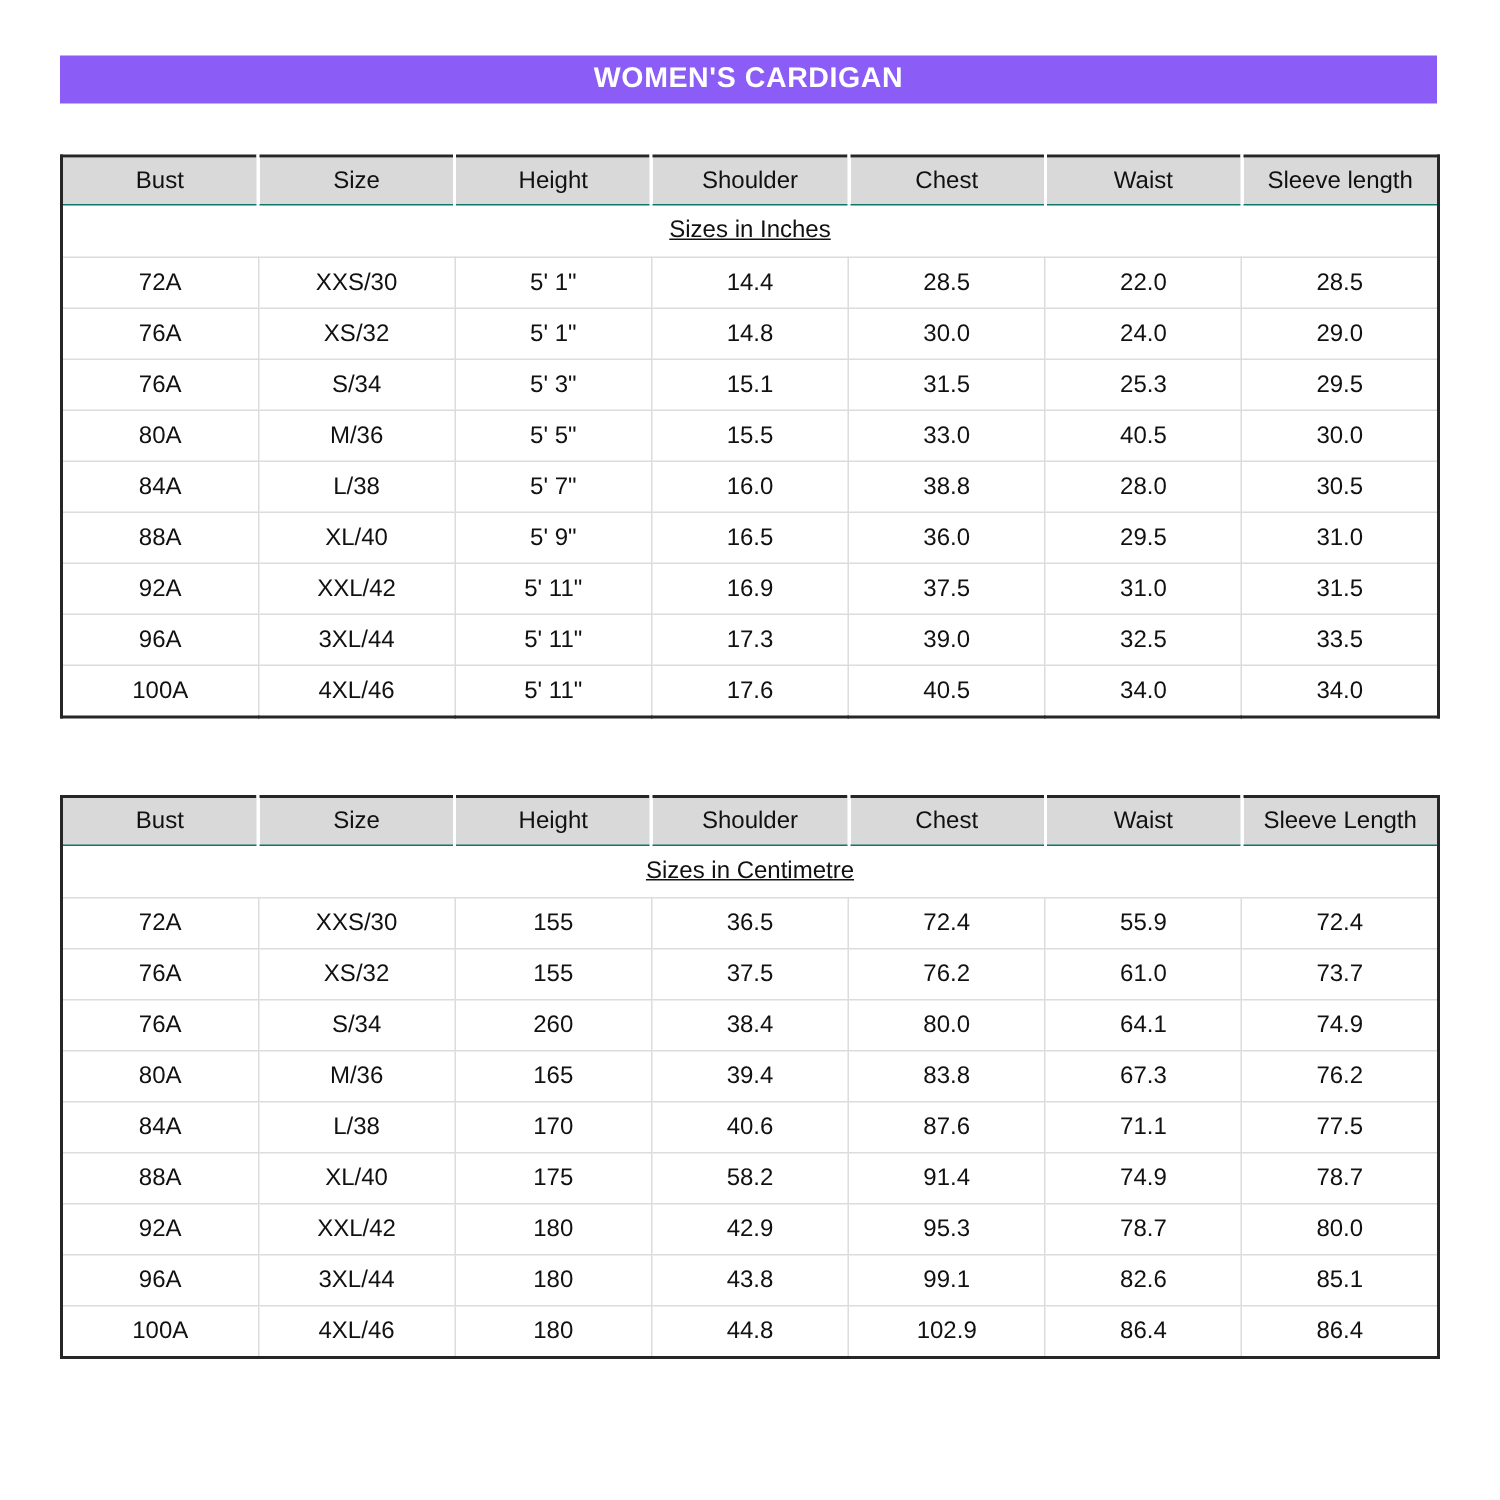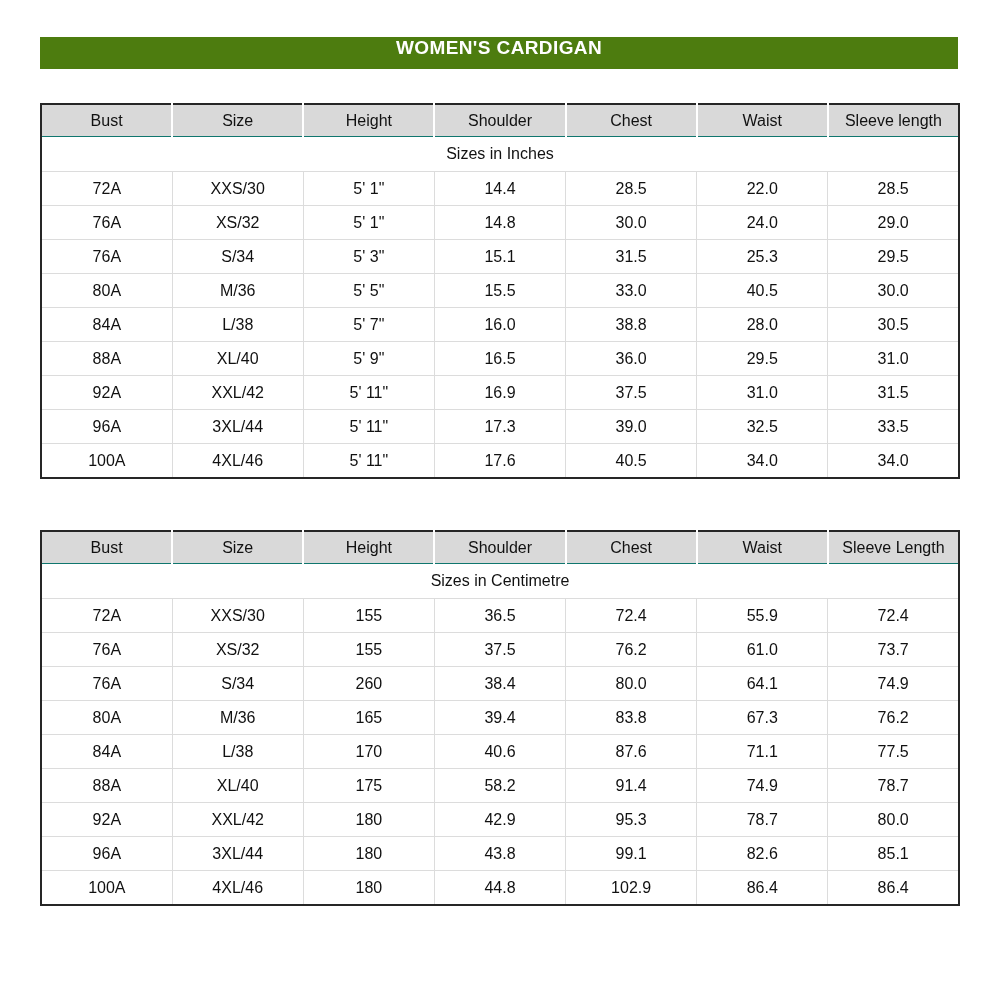--- a/index.html
+++ b/index.html
@@ -15,24 +15,24 @@
     height: 1000px;
     background: #ffffff;
     overflow: hidden;
   }
   .banner {
     position: absolute;
     left: 40px;
     top: 37px;
     width: 918px;
     height: 32px;
-    background: #4d7c0f;
+    background: #8b5cf6;
     color: #ffffff;
     display: flex;
-    align-items: flex-start;
+    align-items: center;
     justify-content: center;
     font-size: 19px;
     font-weight: bold;
     letter-spacing: 0.4px;
   }
   .table-section {
     position: absolute;
     left: 40px;
     width: 920px;
   }
@@ -53,20 +53,21 @@
     padding: 0 2px;
     overflow: hidden;
     white-space: nowrap;
   }
   tr.title-row td {
     height: 34px;
     background: #ffffff;
     border-bottom: 2px solid #7f7f7f;
     font-size: 16px;
     color: #111111;
+    text-decoration: underline;
   }
   thead th {
     height: 31px;
     background: #d9d9d9;
     font-weight: normal;
     color: #111111;
     border-left: 2px solid #ffffff;
     border-bottom: 1px solid #0f766e;
   }
   thead th:first-child { border-left: none; }

